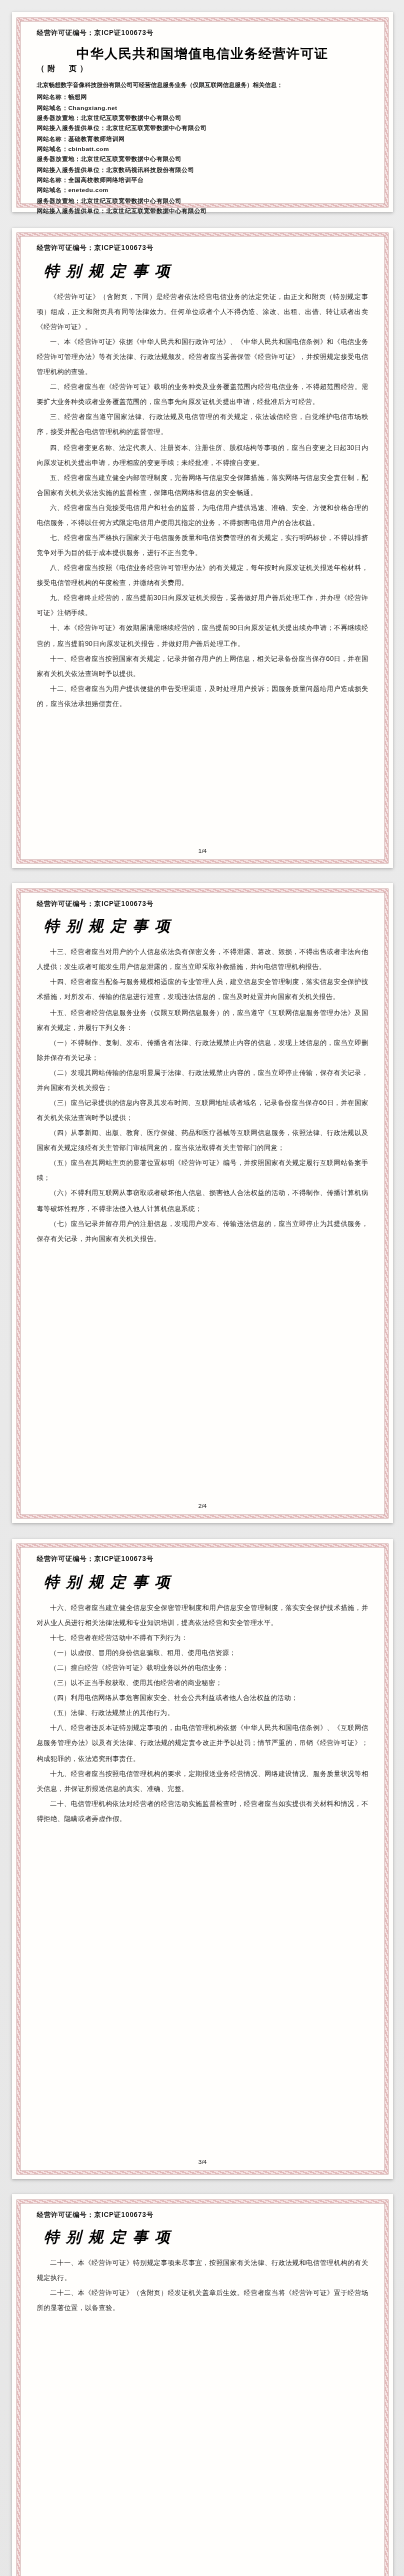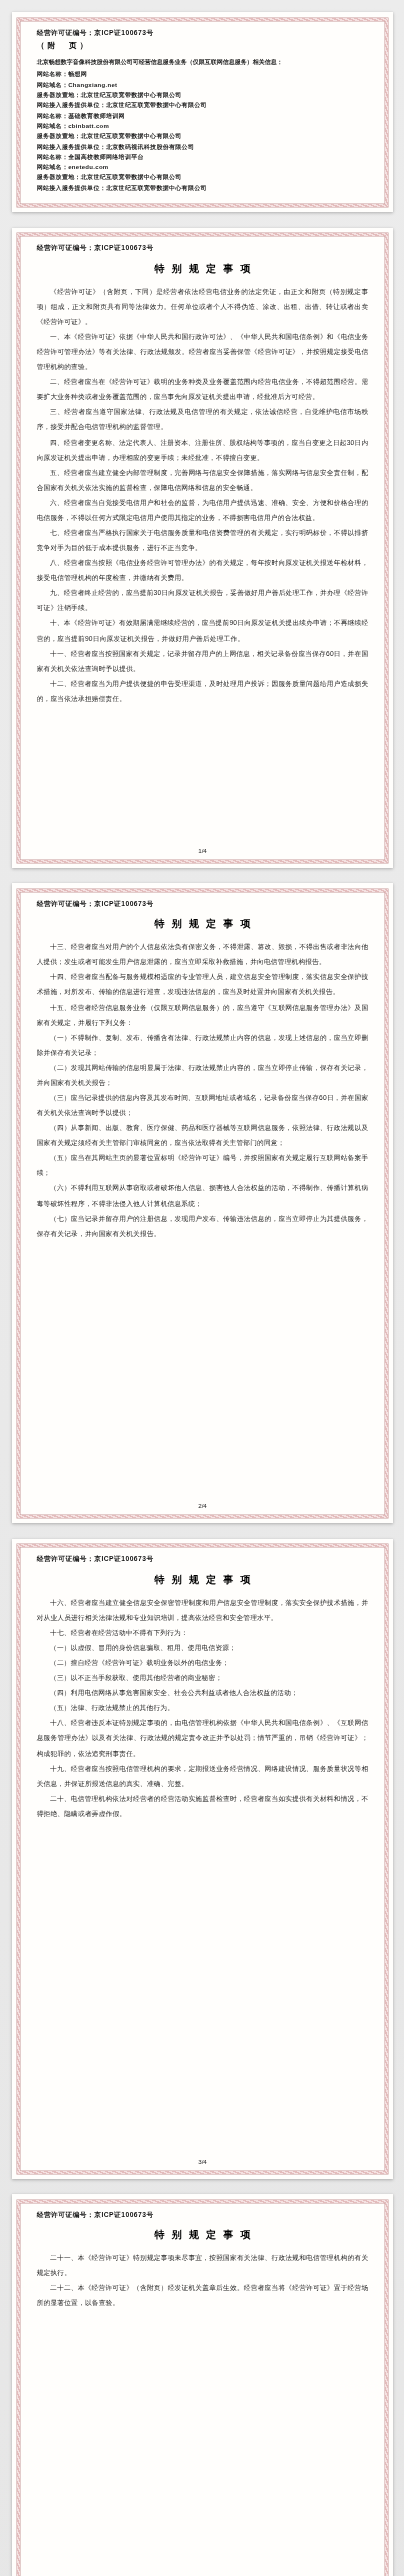--- a/index.html
+++ b/index.html
@@ -70,27 +70,28 @@
   .info-lines { flex: 1; }
   .info-line {
     font-size: 6px;
     font-weight: 600;
     margin: 0;
     line-height: 1.72;
     letter-spacing: 0.3px;
   }
 
   .prov-title {
-    text-align: center;
-    font-size: 10px;
+    text-align: left;
+    font-size: 15px;
     font-weight: bold;
     letter-spacing: 7.2px;
     margin: 5.2px 0 8.2px;
     color: #000;
     text-indent: 7.2px; 
+    font-style: italic;
   }
   .prov-body { flex: 1; }
   .body-par {
     font-size: 6.7px;
     line-height: 2.25;
     margin: 0;
     text-indent: 2em;
     text-align: justify;
     letter-spacing: 0.2px;
     color: #1a1a1a;
@@ -106,20 +107,21 @@
 </head>
 <body>
 
 <div class="canvas">
 
   <section class="page page-attachment">
     <div class="frame">
       <div class="page-header">
         <span>经营许可证编号：</span><span>京ICP证100673号</span>
       </div>
+      <h1 class="doc-title">中华人民共和国增值电信业务经营许可证</h1>
       <div class="doc-subtitle">（附　页）</div>
       <p class="intro">北京畅想数字音像科技股份有限公司可经营信息服务业务（仅限互联网信息服务）相关信息：</p>
       <div class="info-lines">
 
           <p class="info-line">网站名称：畅想网</p>
 
           <p class="info-line">网站域名：Changxiang.net</p>
 
           <p class="info-line">服务器放置地：北京世纪互联宽带数据中心有限公司</p>
 

